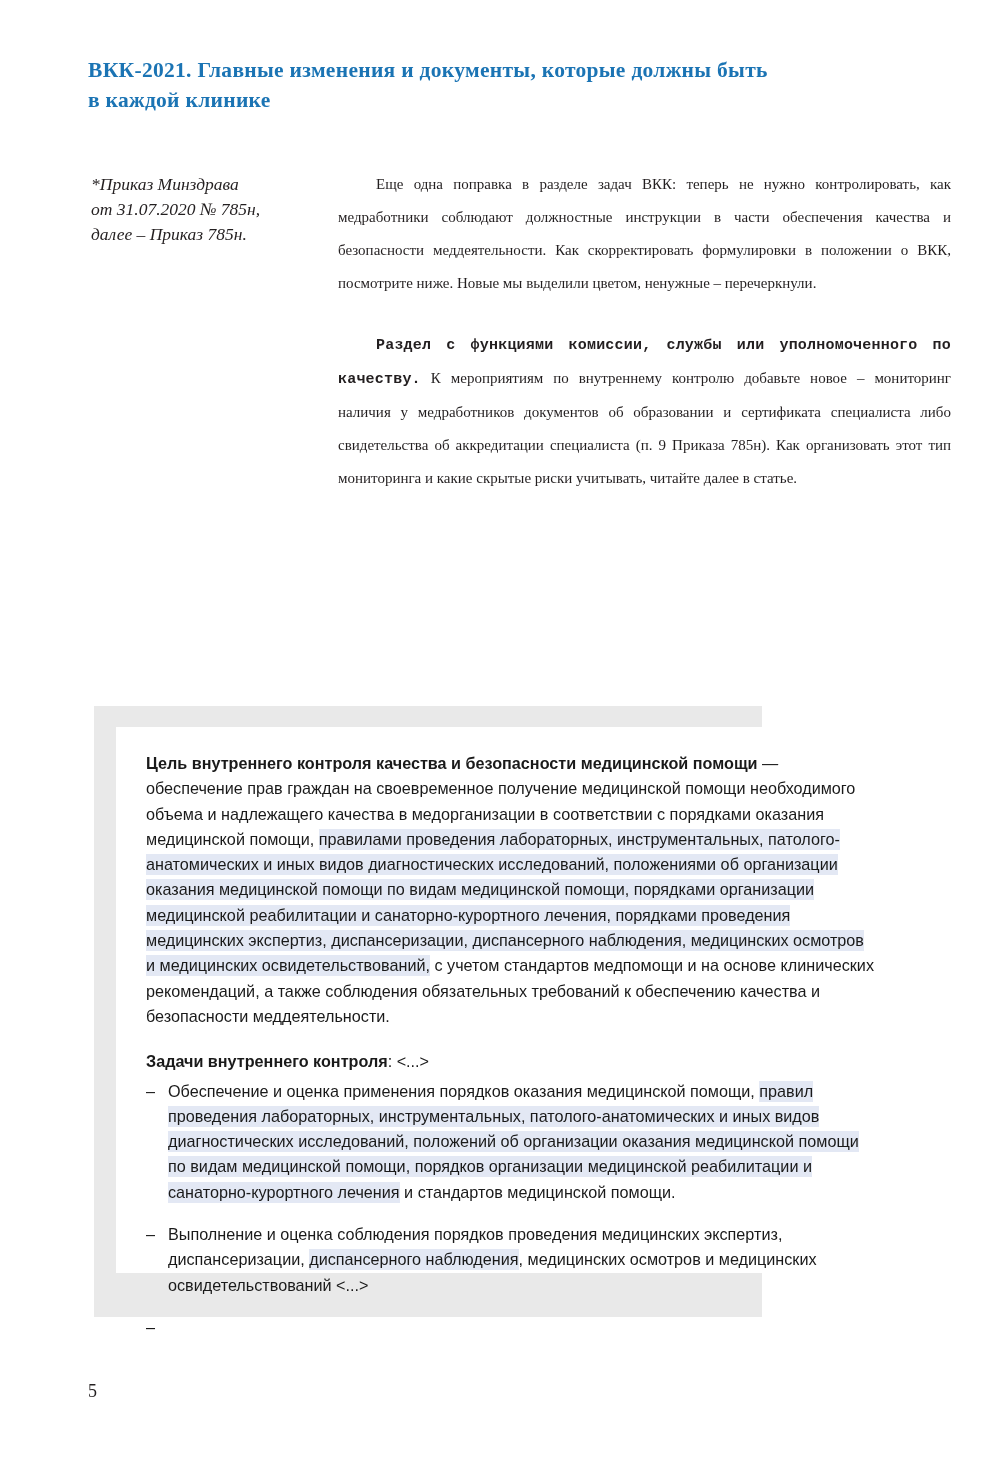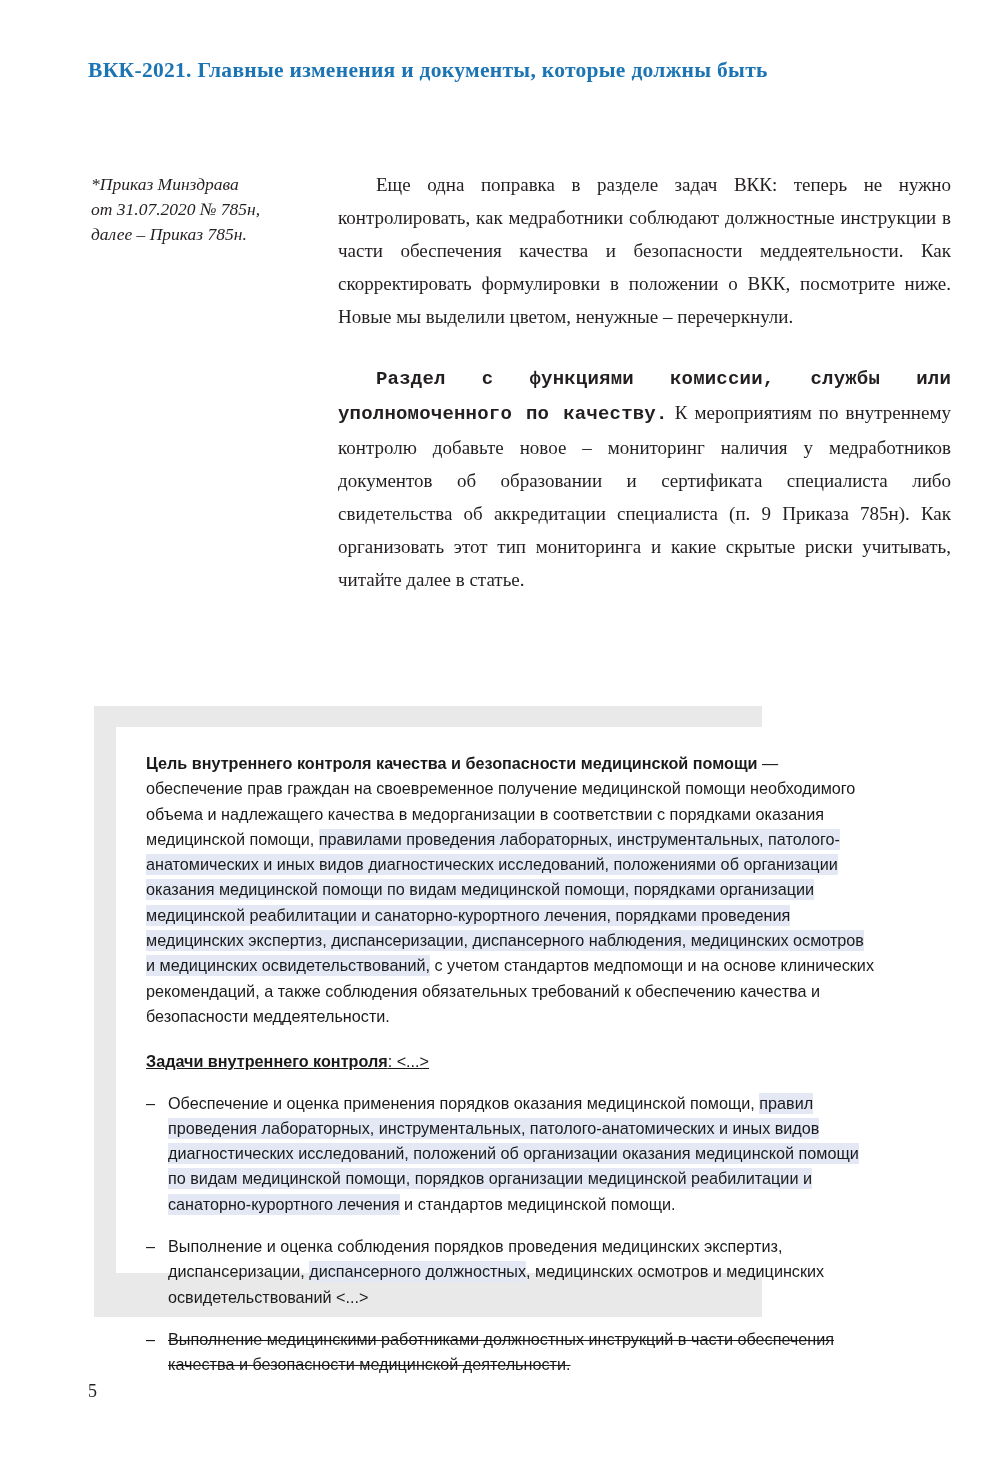--- a/index.html
+++ b/index.html
@@ -52,21 +52,21 @@
     padding-top: 4px;
   }
   .main-col {
     flex: 1 1 auto;
     width: 612px;
     padding-left: 47px;
   }
   .main-col p {
     margin: 0 0 28px 0;
     font-family: "Liberation Serif", serif;
-    font-size: 19px;
+    font-size: 15px;
     line-height: 33px;
     color: #231f20;
     text-align: justify;
     text-indent: 38px;
     hyphens: manual;
   }
   .main-col p b,
   .main-col p .lead {
     font-weight: bold;
     letter-spacing: 0.2px;
@@ -98,22 +98,21 @@
     font-family: "Liberation Sans", sans-serif;
     font-size: 16.2px;
     line-height: 25.3px;
     color: #1a1a1a;
     text-align: left;
   }
   .callout-inner .block-goal {
     margin: 0 0 20px 0;
   }
   .callout-inner .block-tasks-title {
-    margin: 0 0 16px 0;
-    text-decoration: underline;
+    margin: 0 0 4px 0;
   }
   .ct b, .ct .strong { font-weight: bold; }
 
   .hl {
     background: #e3e8f4;
     padding: 1px 0 2px 0;
     box-decoration-break: clone;
     -webkit-box-decoration-break: clone;
   }
 
@@ -152,20 +151,21 @@
     color: #231f20;
   }
 </style>
 </head>
 <body>
 
 <div class="page">
 
   <div class="doc-header">
     <div>ВКК-2021. Главные изменения и документы, которые должны быть</div>
+    <div>в каждой клинике</div>
   </div>
 
   <div class="body-cols">
 
     <div class="side-note">
       <div>*Приказ Минздрава</div>
       <div>от 31.07.2020 № 785н,</div>
       <div>далее – Приказ 785н.</div>
     </div>
 
@@ -182,25 +182,25 @@
 
       <div class="ct block-tasks-title"><span class="strong">Задачи внутреннего контроля</span><span>: &lt;...&gt;</span></div>
 
       <ul class="bullets">
 
         <li>
           <span class="dash">–</span><span class="txt"><span>Обеспечение и оценка применения порядков оказания медицинской помощи, </span><span class="hl">правил проведения лабораторных, инструментальных, патолого-анатомических и иных видов диагностических исследований, положений об организации оказания медицинской помощи по видам медицинской помощи, порядков организации медицинской реабилитации и санаторно-курортного лечения</span><span> и стандартов медицинской помощи.</span></span>
         </li>
 
         <li>
-          <span class="dash">–</span><span class="txt"><span>Выполнение и оценка соблюдения порядков проведения медицинских экспертиз, диспансеризации, </span><span class="hl">диспансерного должностных</span><span>, медицинских осмотров и медицинских освидетельствований &lt;...&gt;</span></span>
+          <span class="dash">–</span><span class="txt"><span>Выполнение и оценка соблюдения порядков проведения медицинских экспертиз, диспансеризации, </span><span class="hl">диспансерного наблюдения</span><span>, медицинских осмотров и медицинских освидетельствований &lt;...&gt;</span></span>
         </li>
 
         <li class="struck">
-          <span class="dash">–</span><span class="txt"><span>Выполнение медицинскими работниками должностных инструкций в части обеспечения качества и безопасности медицинской деятельности.</span></span>
+          <span class="dash">–</span>
         </li>
 
       </ul>
     </div>
   </div>
 
   <div class="page-number">5</div>
 
 </div>
 

